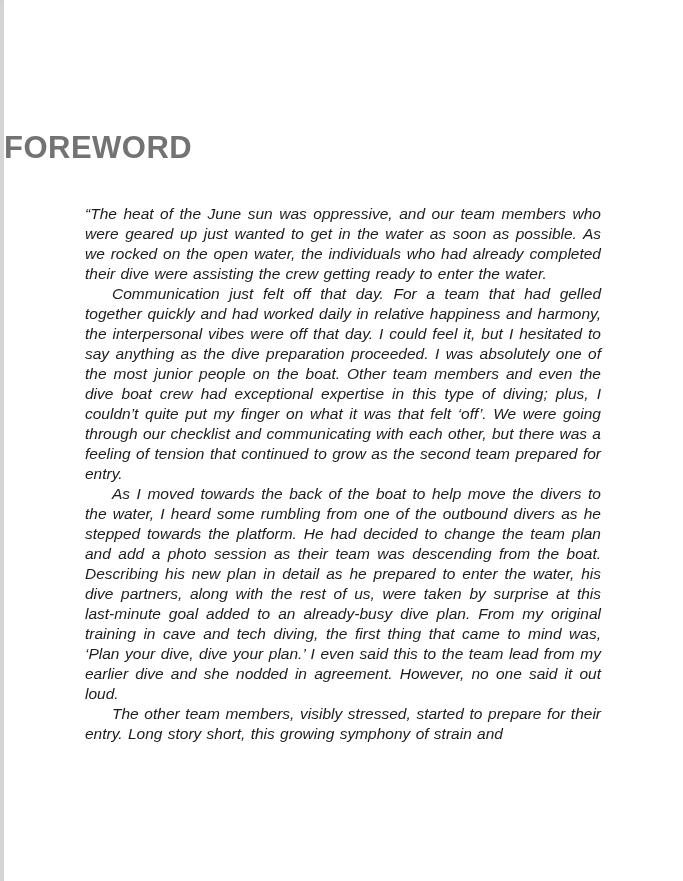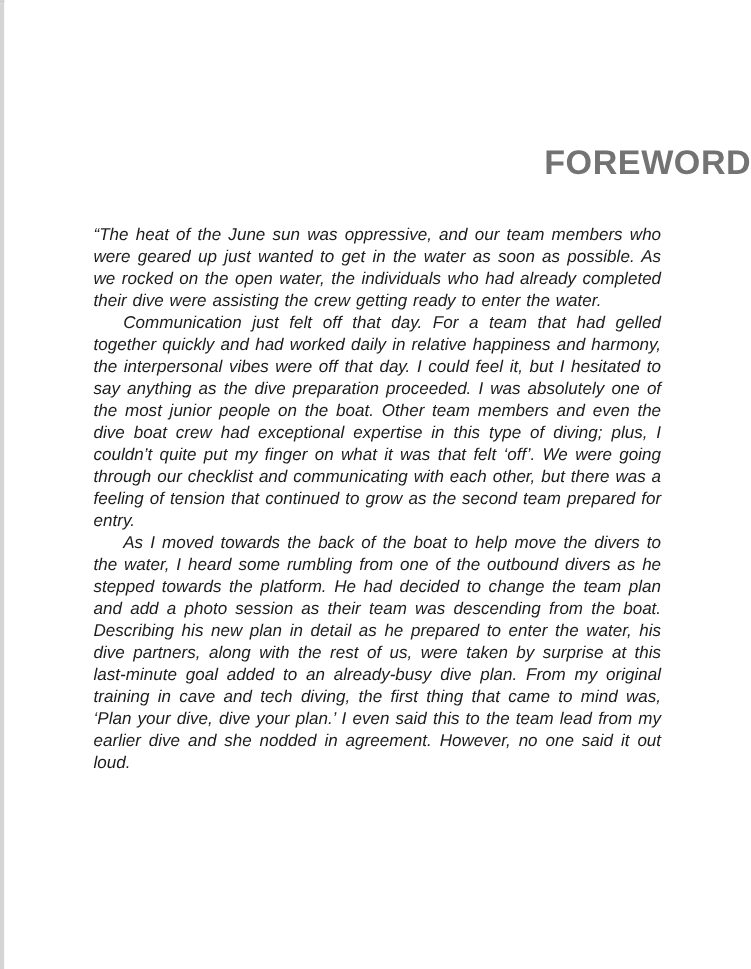--- a/index.html
+++ b/index.html
@@ -28,21 +28,21 @@
     background: #d5d5d5;
   }
   .page {
     position: absolute;
     top: 0; left: 4px;
     width: 679px; height: 881px;
     background: #ffffff;
   }
   .page-title {
     margin: 130px 0 0 0;
-    text-align: right;
+    text-align: left;
     font-weight: bold;
     font-size: 31px;
     line-height: 36px;
     letter-spacing: 0.5px;
     color: #737373;
     font-family: "Liberation Sans", sans-serif;
   }
   .body-text {
     margin: 38px 0 0 81px;
     width: 516px;
@@ -66,15 +66,16 @@
 
 <div class="viewport">
   <div class="edge-top"></div>
   <div class="edge-left"></div>
   <div class="page">
     <h1 class="page-title">FOREWORD</h1>
     <div class="body-text">
       <p>“The heat of the June sun was oppressive, and our team members who were geared up just wanted to get in the water as soon as possible. As we rocked on the open water, the individuals who had already completed their dive were assisting the crew getting ready to enter the water.</p>
     <p class="indent">Communication just felt off that day. For a team that had gelled together quickly and had worked daily in relative happiness and harmony, the interpersonal vibes were off that day. I could feel it, but I hesitated to say anything as the dive preparation proceeded. I was absolutely one of the most junior people on the boat. Other team members and even the dive boat crew had exceptional expertise in this type of diving; plus, I couldn’t quite put my finger on what it was that felt ‘off’. We were going through our checklist and communicating with each other, but there was a feeling of tension that continued to grow as the second team prepared for entry.</p>
         <p class="indent">As I moved towards the back of the boat to help move the divers to the water, I heard some rumbling from one of the outbound divers as he stepped towards the platform. He had decided to change the team plan and add a photo session as their team was descending from the boat. Describing his new plan in detail as he prepared to enter the water, his dive partners, along with the rest of us, were taken by surprise at this last-minute goal added to an already-busy dive plan. From my original training in cave and tech diving, the first thing that came to mind was, ‘Plan your dive, dive your plan.’ I even said this to the team lead from my earlier dive and she nodded in agreement. However, no one said it out loud.</p>
+        <p class="indent">The other team members, visibly stressed, started to prepare for their entry. Long story short, this growing symphony of strain and</p>
       </div>
   </div>
 </div>
 
 </body></html>

